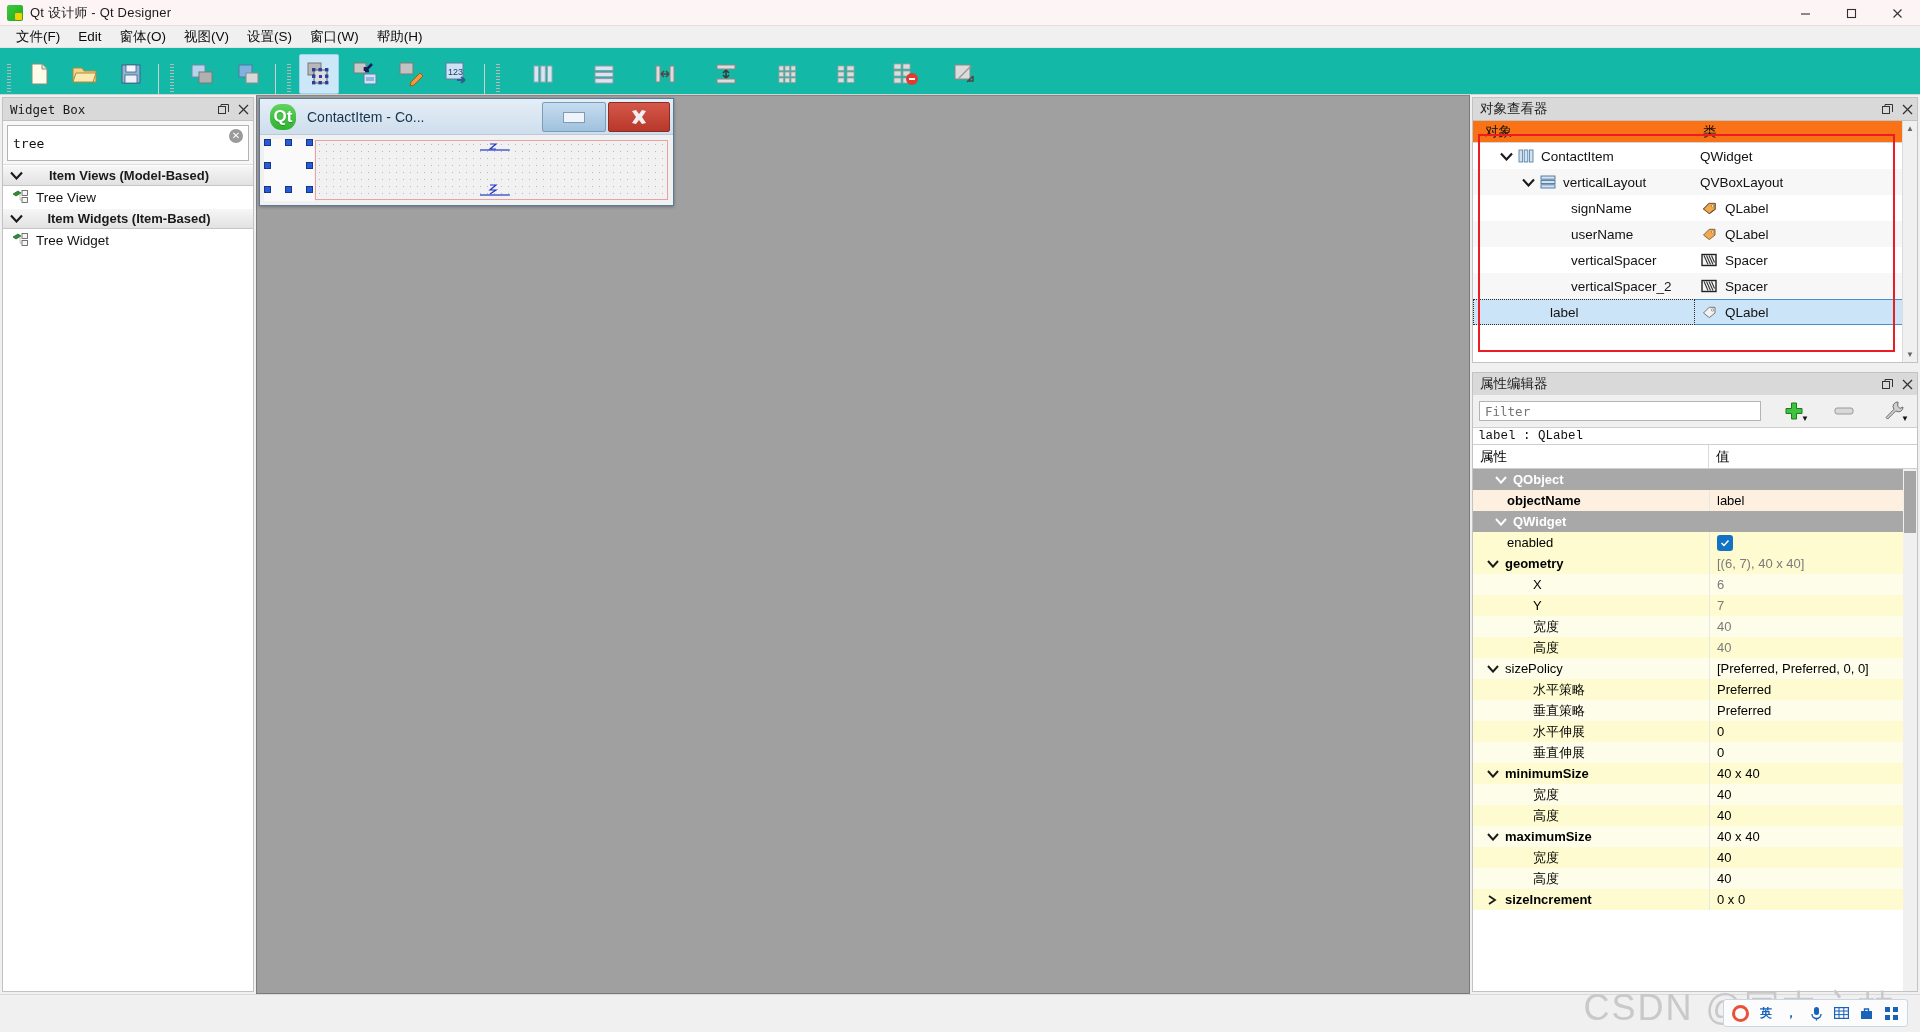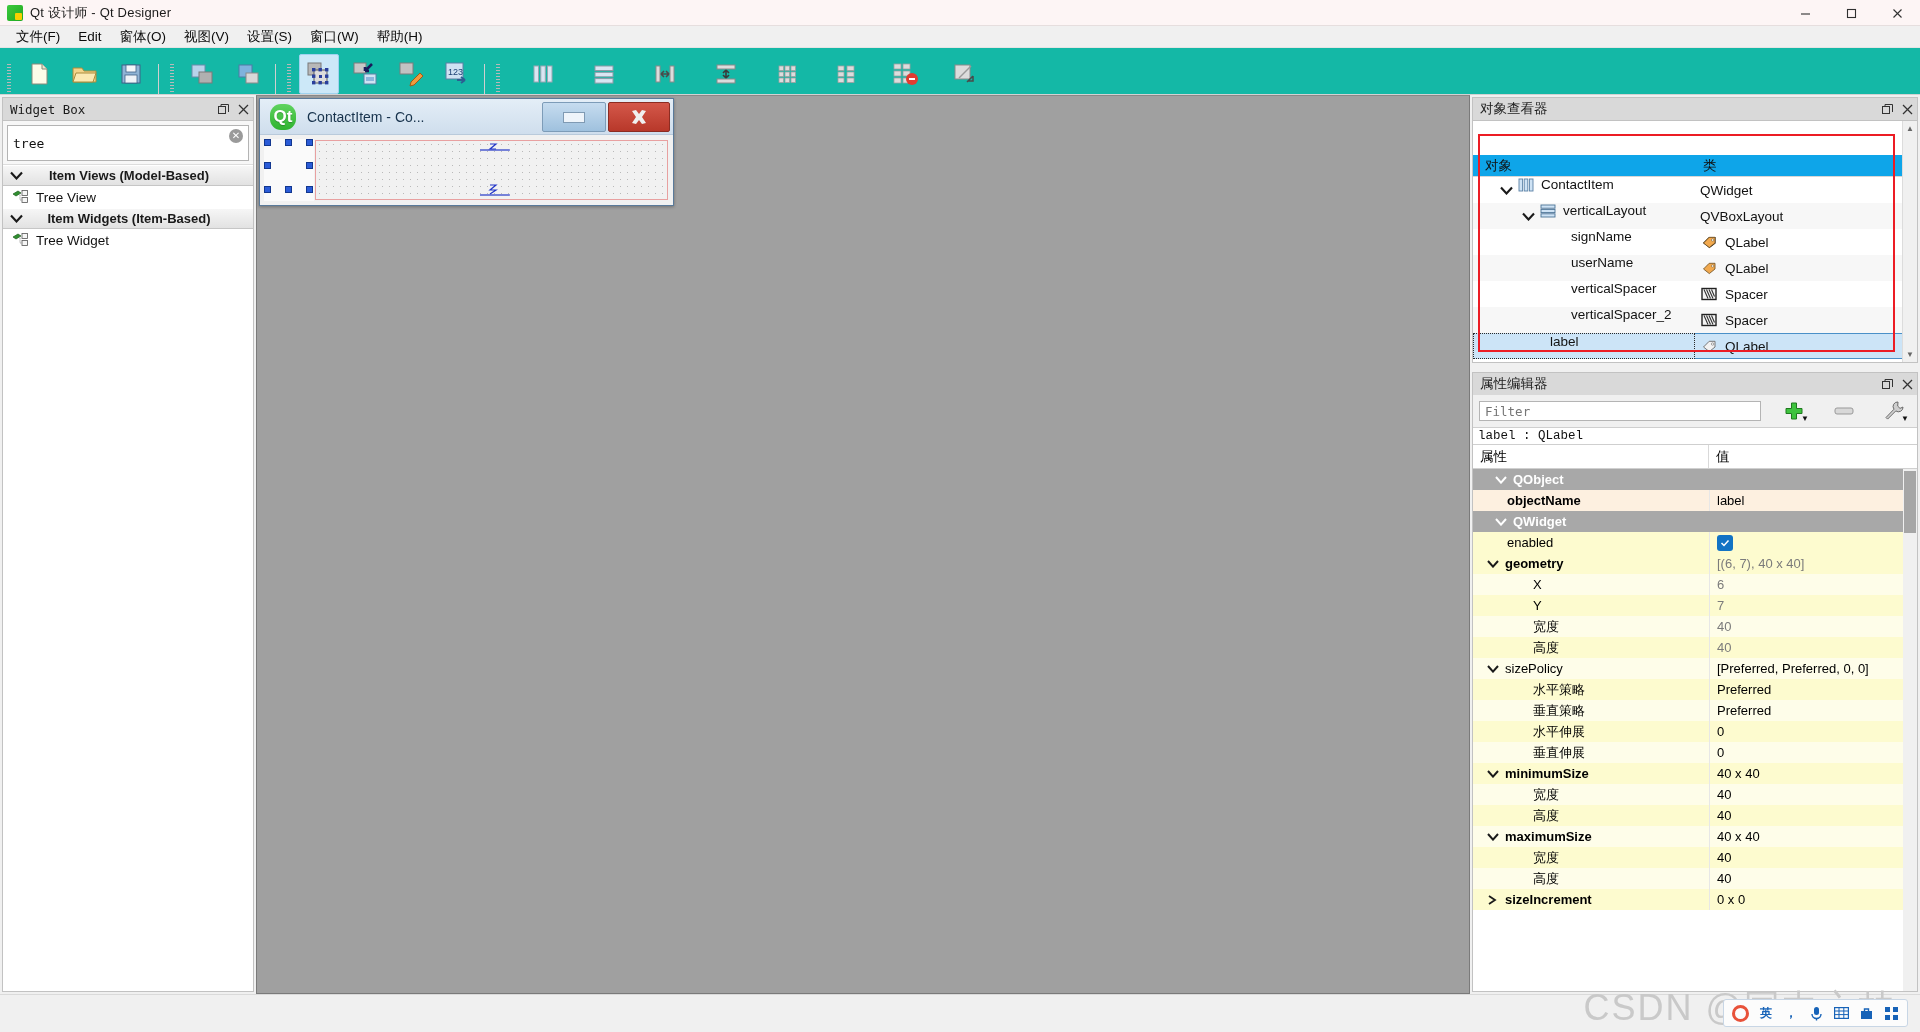--- a/index.html
+++ b/index.html
@@ -150,28 +150,28 @@
   .fw-handles{ position:absolute;left:4px;top:4px;width:50px;height:62px;background:#fafafa;}
   .fw-h{ position:absolute;width:7px;height:7px;background:#2a5bd7;border:1px solid #12378f;}
   .spacer-glyph{ position:absolute;color:#2437c8;font-size:11px;letter-spacing:-1px;}
 
   
   .right-dock{ width:450px; display:flex;flex-direction:column;background:#f0f0f0;padding:2px;}
 
   
   .oi-wrap{ height:266px;display:flex;flex-direction:column;}
   .oi-body{ flex:1;border:1px solid #c2c2c2;background:#fff;position:relative;min-height:0;}
-  .oi-hdr{ display:flex;height:22px;border-bottom:1px solid #d6d6d6;background:#0ea5e9;margin-top:34px;}
+  .oi-hdr{ display:flex;height:22px;border-bottom:1px solid #d6d6d6;background:#f97316;}
   .oi-hdr .c1{ width:222px;padding-left:12px;display:flex;align-items:center;font-size:13.5px;color:#111;}
   .oi-hdr .c2{ flex:1;padding-left:8px;display:flex;align-items:center;font-size:13.5px;color:#111;}
   .oi-rows{ }
   .oi-row{ display:flex;height:26px;align-items:center;font-size:13.5px;color:#121212;}
   .oi-row.alt{ background:#f7f7f7;}
   .oi-row.sel .c1{ background:#cce4f7;border:1px dotted #2a2a2a;}
-  .oi-row .c1{ width:222px;display:flex;height:26px;}
+  .oi-row .c1{ width:222px;display:flex;align-items:center;height:26px;}
   .oi-row .c2{ flex:1;display:flex;align-items:center;gap:7px;height:26px;padding-left:5px;}
   .oi-row.sel .c2{ background:#cce4f7;border:1px solid #4a90c8;border-left:none;}
   .oi-chev{ width:22px;display:flex;align-items:center;justify-content:center;flex:0 0 auto;}
   .oi-ic{ width:18px;height:16px;flex:0 0 auto;display:flex;align-items:center;justify-content:center;}
   .redbox{ position:absolute;left:5px;top:13px;right:22px;height:218px;border:2px solid #ec1c24;pointer-events:none;}
   .oi-scroll{ position:absolute;right:0;top:0;width:15px;bottom:0;background:#f0f0f0;border-left:1px solid #dcdcdc;}
   .oi-scroll .up,.oi-scroll .dn{ height:15px;display:flex;align-items:center;justify-content:center;color:#666;font-size:8px;}
   .oi-scroll .dn{ position:absolute;bottom:0;left:0;right:0;}
 
   

